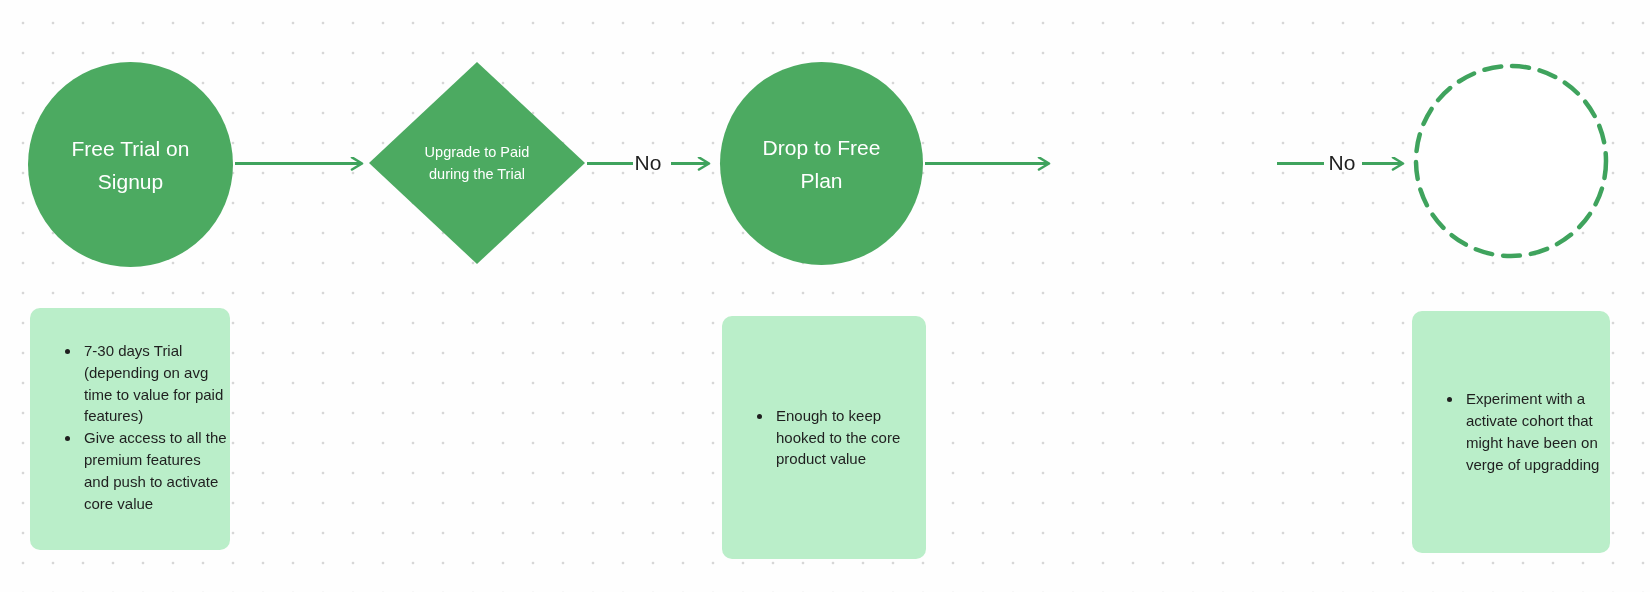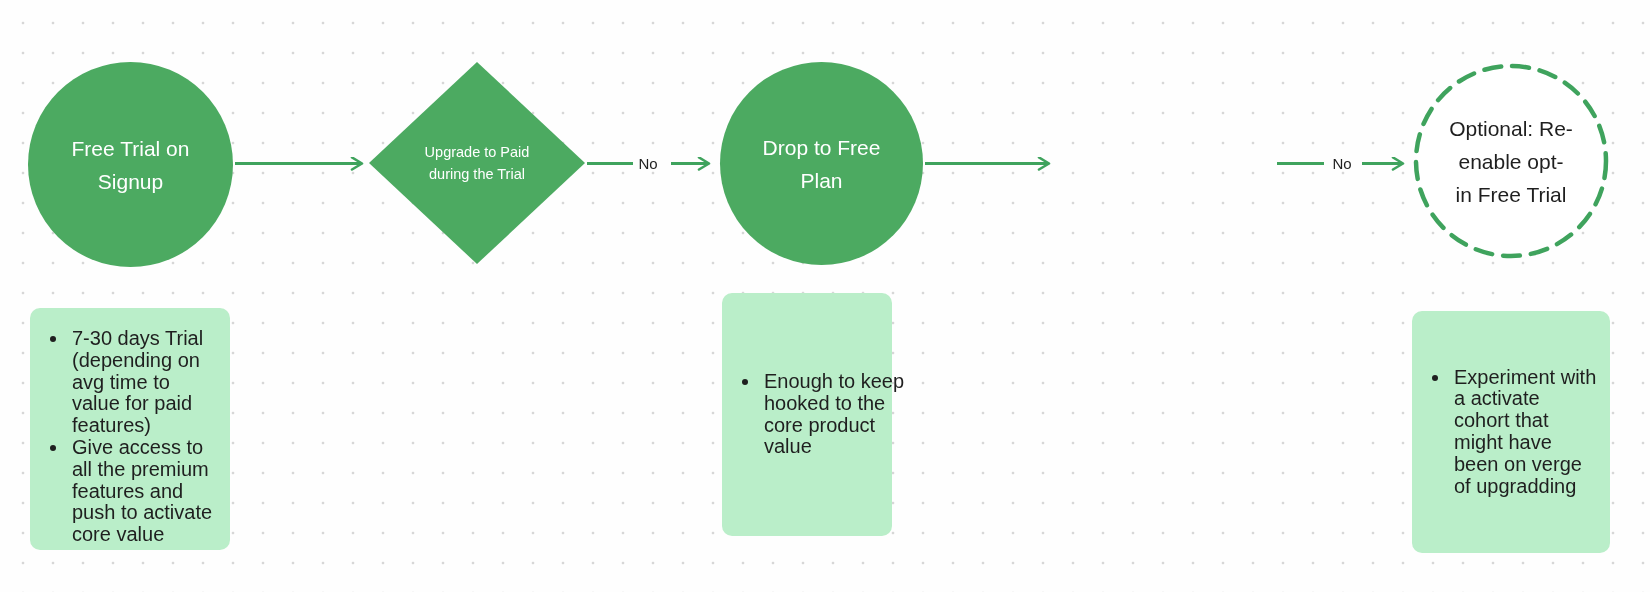--- a/index.html
+++ b/index.html
@@ -61,39 +61,39 @@
   .node-dashed .node-label {
     position: relative;
     font-size: 21px;
     line-height: 33px;
     width: 160px;
   }
   .node-dashed .node-label span { display: block; }
   .edge-label {
     position: absolute;
     transform: translate(-50%, -50%);
-    font-size: 15px;
+    font-size: 21px;
     color: #1f1f1f;
   }
   .note {
     position: absolute;
     box-sizing: border-box;
     background: #baeec9;
     border-radius: 10px;
     color: #1f1f1f;
     display: flex;
     flex-direction: column;
   }
   .note-top { justify-content: flex-start; padding: 20px 12px 14px 12px; }
   .note-center { justify-content: center; padding: 12px; }
   .note ul {
-    margin: 0;
+    margin: 12px;
     padding-left: 27px;
     width: 146px;
-    font-size: 20px;
+    font-size: 15px;
     line-height: 21.8px;
   }
   .note li { margin: 0; padding-left: 3px; }
 </style>
 </head>
 <body>
 
 <div class="canvas">
 
   <svg class="connector-layer" viewBox="0 0 1650 592" xmlns="http://www.w3.org/2000/svg">
@@ -124,35 +124,30 @@
     <span class="node-label">Drop to Free Plan</span>
   </div>
 
 
   <span class="edge-label" style="left:1342px; top:163px;">No</span>
 
   <div class="node node-dashed" style="left:1413px; top:63px; width:196px; height:196px;">
     <svg class="dashed-ring" viewBox="0 0 196 196" xmlns="http://www.w3.org/2000/svg">
       <circle cx="98" cy="98" r="95" fill="#ffffff" stroke="#3fa35d" stroke-width="4.5" stroke-dasharray="17 11" stroke-linecap="round"></circle>
     </svg>
-    <span class="node-label">
-      <span>Optional: Re-</span>
-      <span>enable opt-</span>
-      <span>in Free Trial</span>
-    </span>
   </div>
 
   <div class="note note-top" style="left:30px; top:308px; width:200px; height:242px;">
     <ul>
       <li>7-30 days Trial (depending on avg time to value for paid features)</li>
       <li>Give access to all the premium features and push to activate core value</li>
     </ul>
   </div>
 
-  <div class="note note-center" style="left:722px; top:293px; width:170px; height:243px;">
+  <div class="note note-center" style="left:722px; top:316px; width:204px; height:243px;">
     <ul>
       <li>Enough to keep hooked to the core product value</li>
     </ul>
   </div>
 
   <div class="note note-center" style="left:1412px; top:311px; width:198px; height:242px;">
     <ul>
       <li>Experiment with a activate cohort that might have been on verge of upgradding</li>
     </ul>
   </div>

